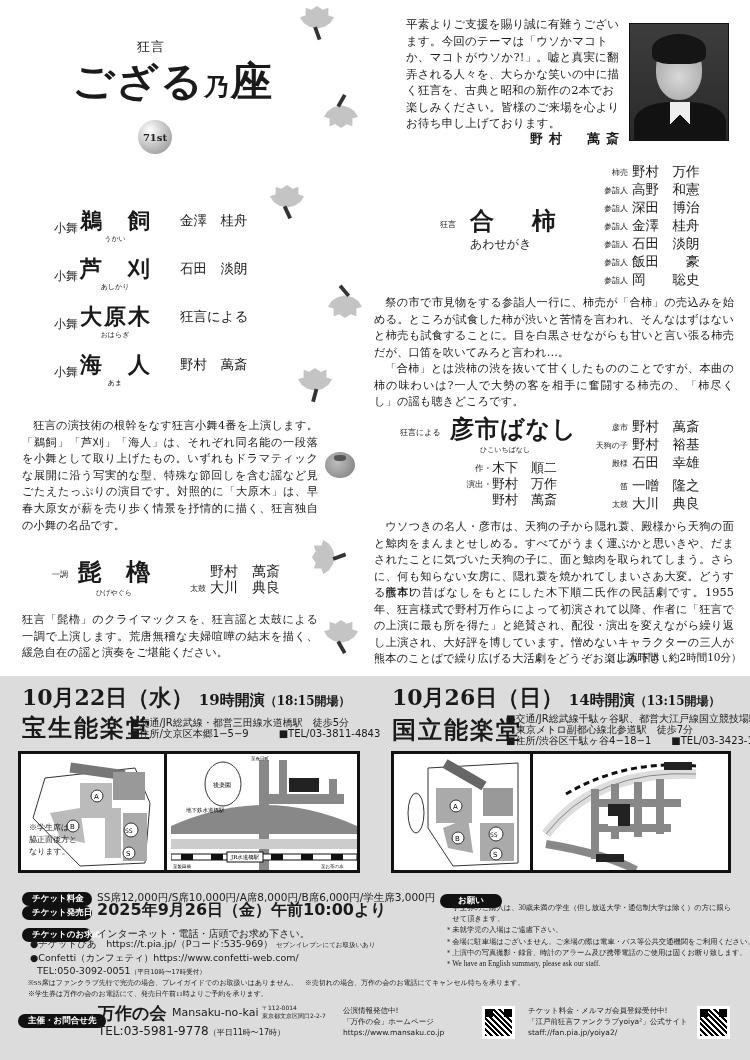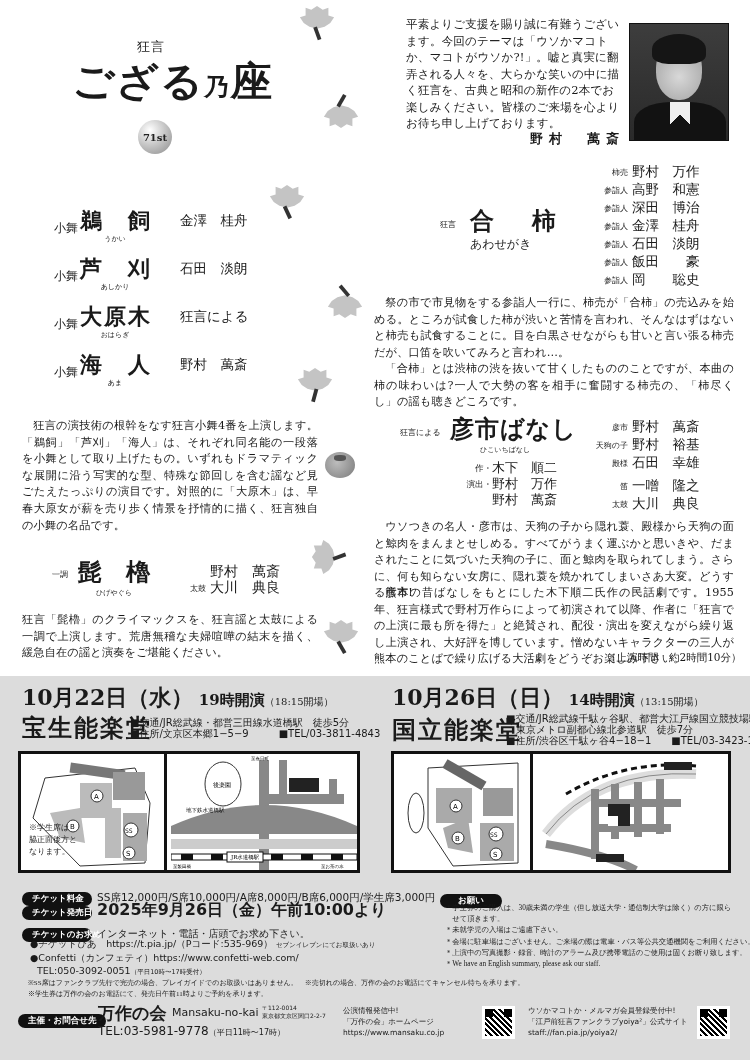--- a/index.html
+++ b/index.html
@@ -56,21 +56,21 @@
 
 .fan{position:absolute;width:38px;height:38px}
 .kaki{position:absolute;left:325px;top:452px;width:30px;height:26px;border-radius:50%;background:radial-gradient(circle at 40% 40%,#bdbdbd,#7a7a7a);}
 .kaki::after{content:"";position:absolute;left:9px;top:3px;width:12px;height:6px;background:#555;border-radius:40%}
 
 
 #bottom{position:absolute;left:0;top:676px;width:750px;height:384px;background:#dcdcdc}
 .date{position:absolute;font-weight:bold;white-space:nowrap}
 .date .big{font-size:22px}
 .date .mid{font-size:15px}
-.date .sm{font-size:10px;font-weight:normal}
+.date .sm{font-size:12px;font-weight:bold}
 .venue{position:absolute;font-size:24px;font-weight:bold;letter-spacing:2px}
 .vinfo{position:absolute;font-size:10px;line-height:11px;white-space:pre}
 .mapbox{position:absolute;top:751px;height:122px;background:#fff;border:3px solid #111}
 .mapdiv{position:absolute;top:0;bottom:0;width:3px;background:#111}
 
 .pill{display:inline-block;background:#111;color:#fff;border-radius:9px;font-size:8.5px;font-weight:bold;padding:1px 10px;font-family:"DejaVu Sans","Liberation Sans",sans-serif;white-space:nowrap}
 .tk-row{position:absolute;left:22px;white-space:nowrap;font-family:"DejaVu Sans","Liberation Sans",sans-serif}
 .note{position:absolute;font-size:7.3px;line-height:11.2px;font-family:Liberation Serif, serif;white-space:pre}
 .qr{position:absolute;width:33px;height:33px;background:#fff;padding:3px}
 .qr div{width:100%;height:100%;background:
@@ -346,19 +346,19 @@
 
 <div class="abs sans" style="left:343px;top:1005px;font-size:7.5px;line-height:11px">
     <div>公演情報発信中!</div>
     <div>「万作の会」ホームページ</div>
     <div>https://www.mansaku.co.jp</div>
   </div>
 <div class="qr" style="left:482px;top:1006px">
     <div></div>
   </div>
 <div class="abs sans" style="left:528px;top:1005px;font-size:7.5px;line-height:11px">
-    <div>ウソかマコトか・メルマガ会員登録受付中!</div>
+    <div>チケット料金・メルマガ会員登録受付中!</div>
     <div>「江戸前狂言ファンクラブyoiya²」公式サイト</div>
     <div>staff://fan.pia.jp/yoiya2/</div>
   </div>
 <div class="qr" style="left:697px;top:1006px">
     <div></div>
   </div>
 
 </body></html>

